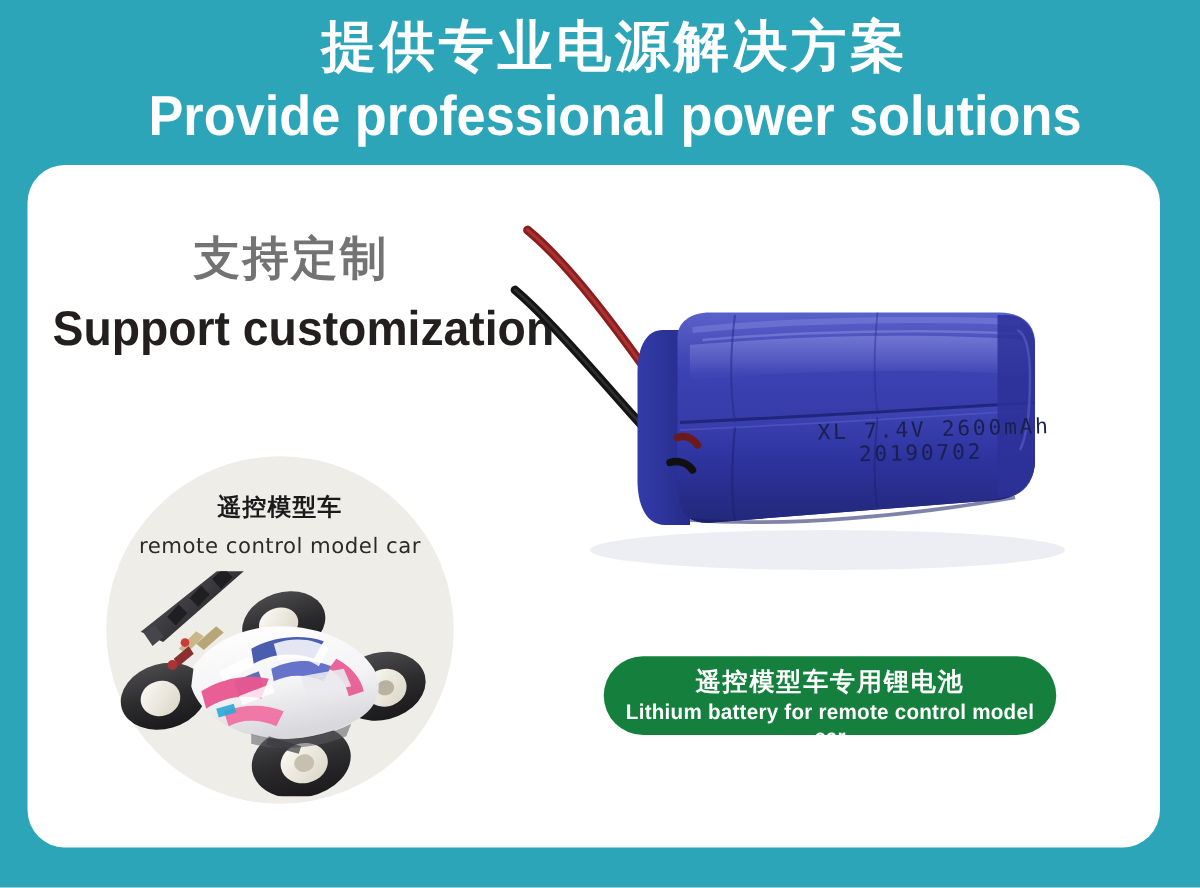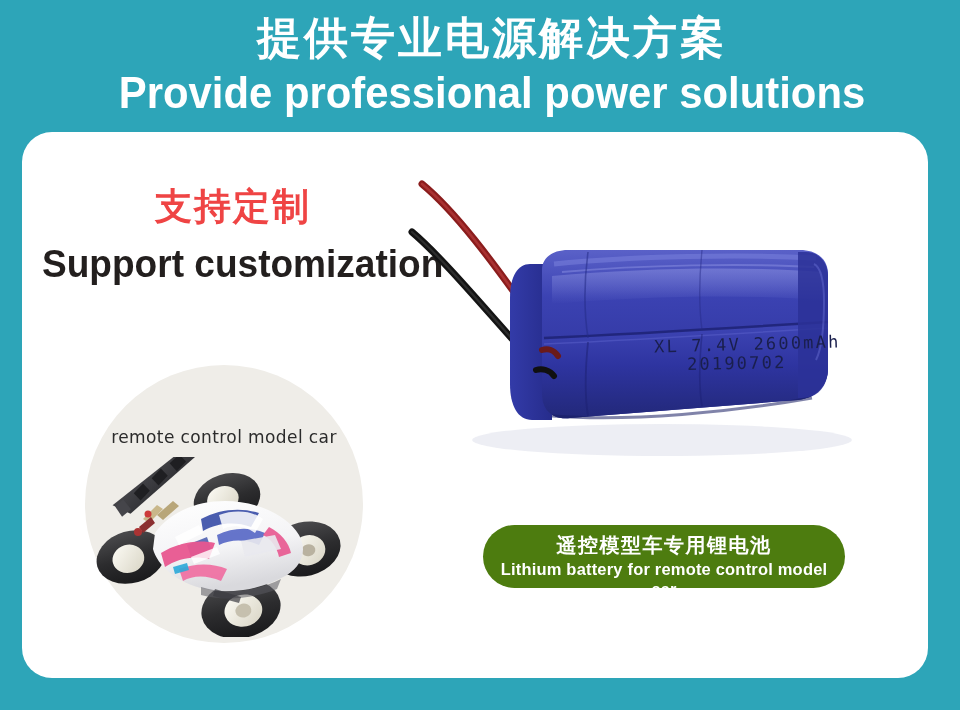--- a/index.html
+++ b/index.html
@@ -39,21 +39,21 @@
     width: 906px; height: 546px;
     background: #ffffff;
     border-radius: 30px;
     overflow: hidden;
   }
 
   
   .support-cn {
     position: absolute; left: 133px; top: 50px;
     font-size: 37px; font-weight: bold;
-    letter-spacing: 2px; color: #ef4444;
+    letter-spacing: 2px; color: #737373;
     font-family: "DejaVu Sans", "Liberation Sans", sans-serif;
   }
   .support-en {
     position: absolute; left: 20px; top: 110px;
     font-size: 39px; font-weight: bold;
     color: #231f1e; white-space: nowrap;
     transform: scaleX(0.95); transform-origin: left center;
     font-family: "Liberation Sans", sans-serif;
   }
 
@@ -97,21 +97,21 @@
   .batt-label-date {
     left: 285px; top: 181px;
     font-size: 17px; letter-spacing: 2.2px;
     transform: rotate(-1.2deg);
   }
 
   
   .pill-banner {
     position: absolute; left: 461px; top: 393px;
     width: 362px; height: 63px;
-    background: #4d7c0f;
+    background: #15803d;
     border-radius: 32px;
     color: #ffffff; text-align: center;
   }
   .pill-cn {
     position: absolute; left: 0; top: 7px; width: 362px;
     font-size: 20px; font-weight: bold; letter-spacing: 1.5px;
     font-family: "DejaVu Sans", "Liberation Sans", sans-serif;
   }
   .pill-en {
     position: absolute; left: 0; top: 35px; width: 362px;
@@ -127,20 +127,21 @@
   <div class="headline-cn">提供专业电源解决方案</div>
   <div class="headline-en">Provide professional power solutions</div>
 </div>
 
 <div class="content-card">
 
   <div class="support-cn">支持定制</div>
   <div class="support-en">Support customization</div>
 
   <div class="car-circle">
+    <div class="car-cn">遥控模型车</div>
     <div class="car-en">remote control model car</div>
 
     <svg class="car-svg" width="266" height="180" viewBox="0 0 266 180">
       <defs>
         <linearGradient id="tireG" x1="0" y1="0" x2="0" y2="1">
           <stop offset="0%" stop-color="#4a4a4c"></stop>
           <stop offset="50%" stop-color="#2c2c2e"></stop>
           <stop offset="100%" stop-color="#1a1a1c"></stop>
         </linearGradient>
         <linearGradient id="bodyG" x1="0" y1="0" x2="0.3" y2="1">

